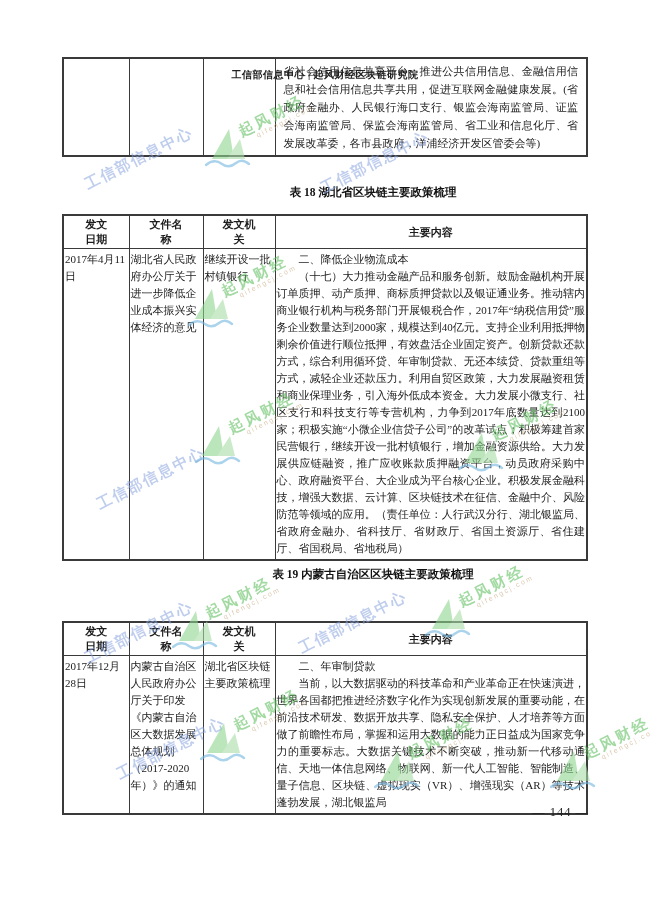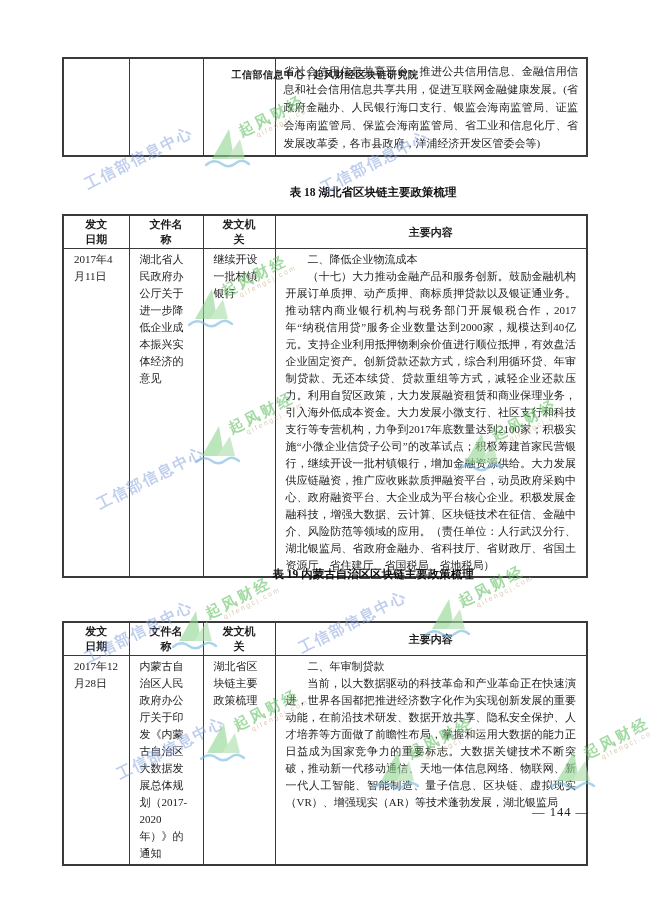--- a/index.html
+++ b/index.html
@@ -6,21 +6,21 @@
   .page{position:relative;width:650px;height:919px;background:#ffffff;overflow:hidden;
         font-family:"Liberation Serif","DejaVu Serif",serif;color:#1c1c1c;}
 
   
   .page-header{position:absolute;top:41px;left:0;width:100%;text-align:center;
                font-size:10px;font-weight:bold;letter-spacing:.5px;color:#222;margin-top:27px;}
 
   
   .doc-table{position:absolute;left:62px;width:526px;border-collapse:collapse;
              table-layout:fixed;background:transparent;border:2px solid #3a3a3a;}
-  .doc-table th,.doc-table td{border:1px solid #3a3a3a;padding:2px 10px;
+  .doc-table th,.doc-table td{border:1px solid #3a3a3a;padding:2px 1px;
              font-size:11px;vertical-align:top;background:transparent;}
   .doc-table th{font-weight:bold;text-align:center;height:18px;vertical-align:middle;
              padding:1px 16px;}
   .col1{width:66px;}.col2{width:74px;}.col3{width:72px;}
   .cell-side{line-height:17px;text-align:left;}
   .cell-main{padding:2px 8px 3px 8px;}
   .cell-p,.cell-h{margin:0;line-height:17px;text-indent:2em;text-align:justify;}
   .noindent{text-indent:0;}
   .t-cont{top:57px;}
   .t-cont td{padding:3px 8px;}

